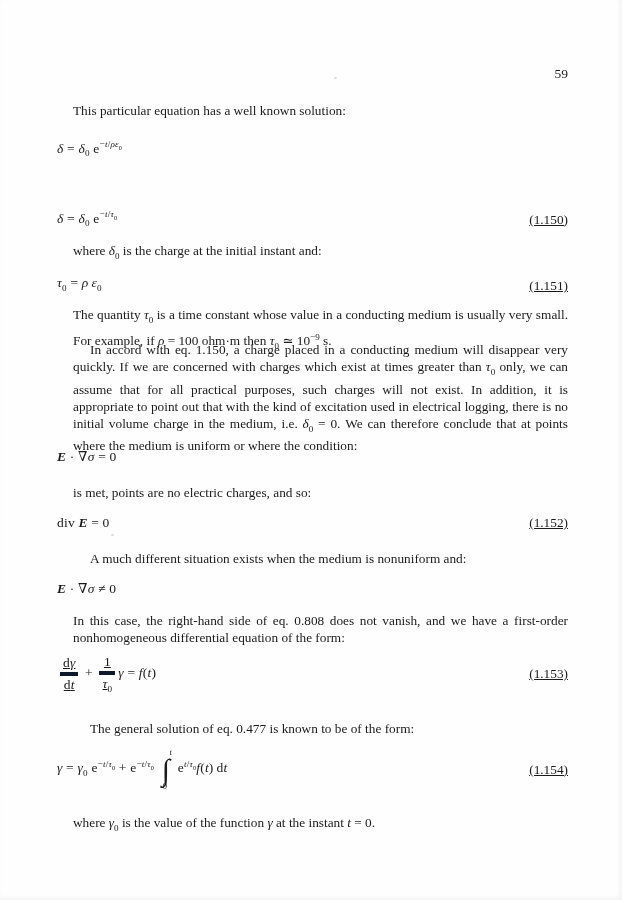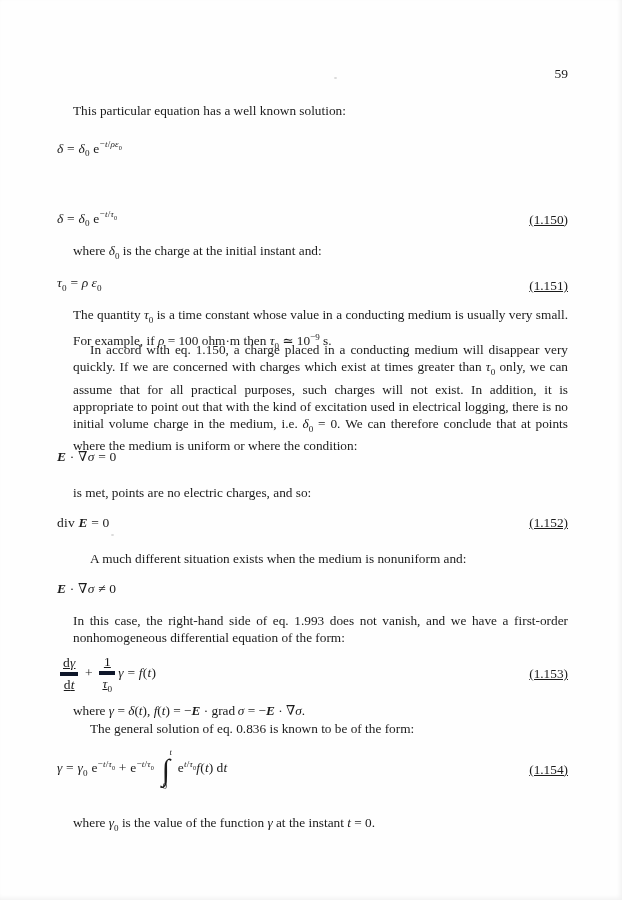--- a/index.html
+++ b/index.html
@@ -94,30 +94,29 @@
       <span class="math">div <b><i>E</i></b> = 0</span>
       <span class="eq-num">(1.152)</span>
     </div>
 
     <p class="para indent" style="top:550px">A much different situation exists when the medium is nonuniform and:</p>
 
     <div class="eq" style="top:580px">
       <span class="math"><b><i>E</i></b> · ∇<i>σ</i> ≠ 0</span>
     </div>
 
-    <p class="para" style="top:612px">In this case, the right-hand side of eq. 1.993 does not vanish, and we have a first-order nonhomogeneous differential equation of the form:</p>
+    <p class="para" style="top:612px">In this case, the right-hand side of eq. 0.808 does not vanish, and we have a first-order nonhomogeneous differential equation of the form:</p>
 
     <div class="eq" style="top:654px">
       <span class="math"><span class="frac"><span class="num">d<i>γ</i></span><span class="den">d<i>t</i></span></span> + <span class="frac"><span class="num">1</span><span class="den"><i>τ</i><sub>0</sub></span></span><i>γ</i> = <i>f</i>(<i>t</i>)</span>
       <span class="eq-num">(1.153)</span>
     </div>
 
-    <p class="para" style="top:702px">where <i>γ</i> = <i>δ</i>(<i>t</i>), <i>f</i>(<i>t</i>) = −<b><i>E</i></b> · grad <i>σ</i> = −<b><i>E</i></b> · ∇<i>σ</i>.</p>
 
-    <p class="para indent" style="top:720px">The general solution of eq. 0.836 is known to be of the form:</p>
+    <p class="para indent" style="top:720px">The general solution of eq. 0.477 is known to be of the form:</p>
 
     <div class="eq" style="top:748px">
       <span class="math"><i>γ</i> = <i>γ</i><sub>0</sub> e<sup>−<i>t</i>/<i>τ</i><sub>0</sub></sup> + e<sup>−<i>t</i>/<i>τ</i><sub>0</sub></sup> <span class="integral">
             <span class="lim-top"><i>t</i></span>
             <span class="int-sign">∫</span>
             <span class="lim-bot">0</span>
           </span> e<sup><i>t</i>/<i>τ</i><sub>0</sub></sup><i>f</i>(<i>t</i>) d<i>t</i></span>
       <span class="eq-num">(1.154)</span>
     </div>
 

